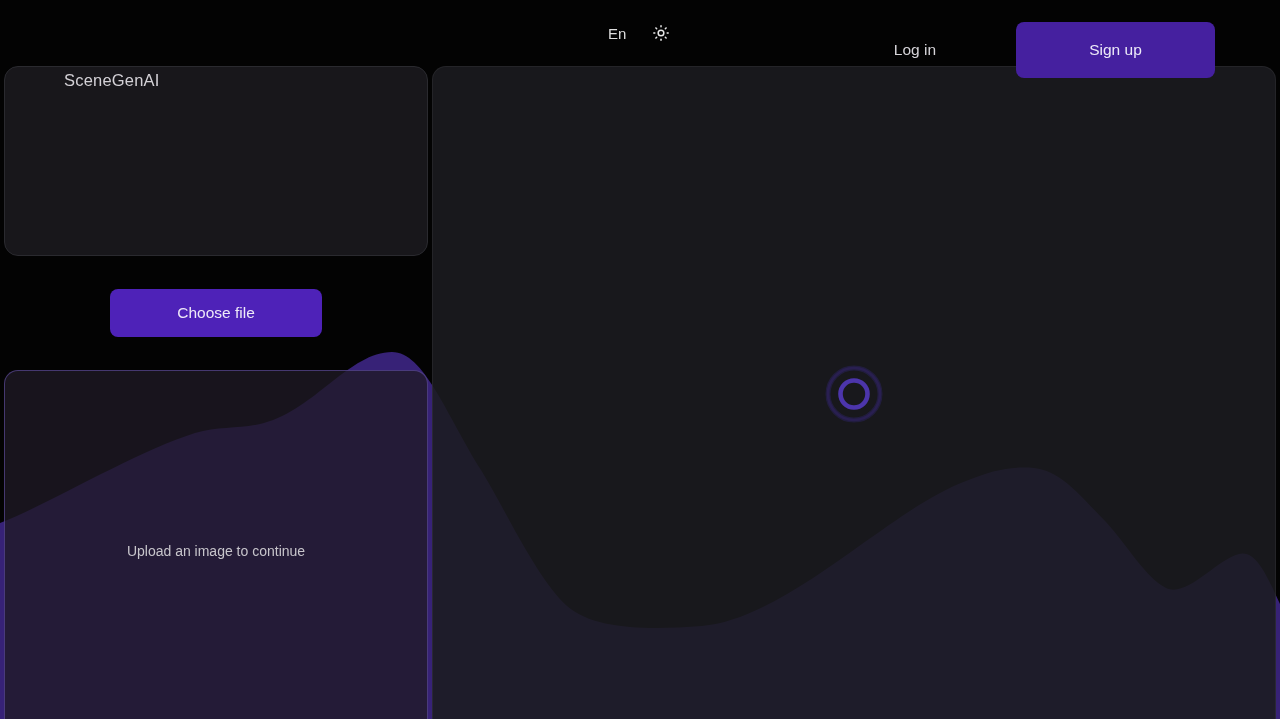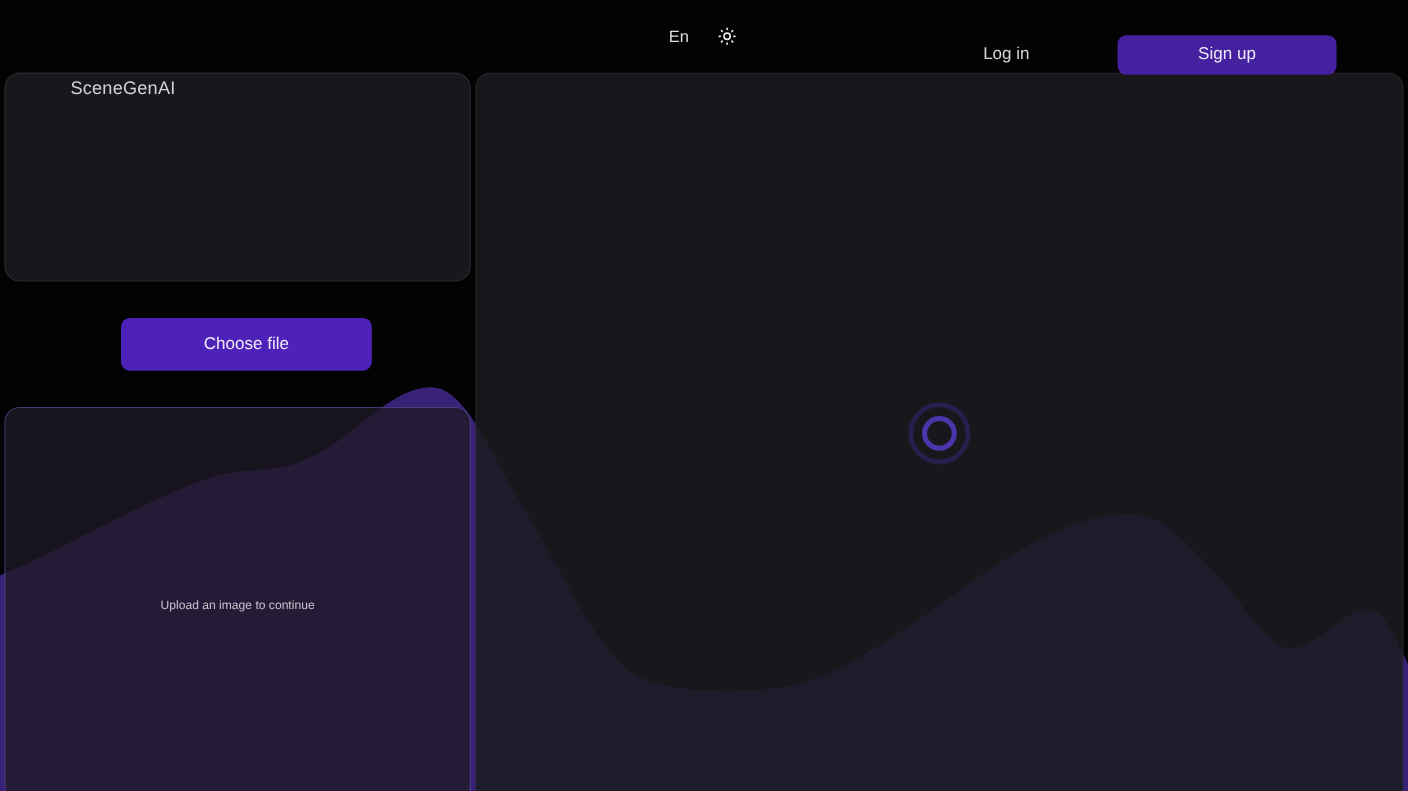--- a/index.html
+++ b/index.html
@@ -22,50 +22,50 @@
   }
   .nav-center {
     position: absolute; left: 608px; top: 0; height: 66px;
     display: flex; align-items: center; gap: 25px; justify-content: center;
   }
   .lang { color: #dedede; font-size: 15px; cursor: pointer; }
   .theme-btn { display: flex; align-items: center; cursor: pointer; background: none; border: none; padding: 0; }
   .nav-right { position: absolute; right: 65px; top: 17px; height: 66px; display: flex; align-items: center; }
   .login { color: #d6d4d9; font-size: 15.5px; margin-right: 80px; cursor: pointer; }
   .signup {
-    width: 199px; height: 36px; border: none; border-radius: 8px;
+    width: 199px; height: 56px; border: none; border-radius: 8px;
     background: var(--accent, #45209f); color: #edeaf8; font-size: 15.5px;
     display: flex; align-items: center; justify-content: center; cursor: pointer;
   }
 
   
   .wave-svg { position: absolute; left: 0; top: 0; width: 1280px; height: 719px; z-index: 1; }
 
   
   .preview-panel {
     position: absolute; left: 4px; top: 66px; width: 422px; height: 188px;
     background: var(--panel_bg, #18171b);
     border: 1px solid var(--panel_border, #2a2a2f);
     border-radius: 14px; z-index: 2;
   }
   .choose-btn {
-    position: absolute; left: 110px; top: 289px; width: 228px; height: 48px;
+    position: absolute; left: 110px; top: 289px; width: 212px; height: 48px;
     border: none; border-radius: 8px;
     background: var(--accent_bright, #4e22b8); color: #eee9f8; font-size: 15.5px;
     display: flex; align-items: center; justify-content: center;
     cursor: pointer; z-index: 2;
   }
   .upload-panel {
     position: absolute; left: 4px; top: 370px; width: 422px; height: 360px;
     background: rgba(31, 26, 37, 0.78);
     border: 1px solid rgba(107, 86, 181, 0.55);
     border-radius: 14px; z-index: 2;
     display: flex; align-items: center; justify-content: center;
   }
-  .upload-hint { color: #c7c5cb; font-size: 11px; }
+  .upload-hint { color: #c7c5cb; font-size: 14px; }
 
   
   .main-panel {
     position: absolute; left: 432px; top: 66px; width: 842px; height: 676px;
     background: rgba(27, 27, 32, 0.88);
     border: 1px solid rgba(255, 255, 255, 0.055);
     border-radius: 14px; z-index: 2;
   }
   .ring { position: absolute; left: 389px; top: 295px; width: 64px; height: 64px; }
 </style>

